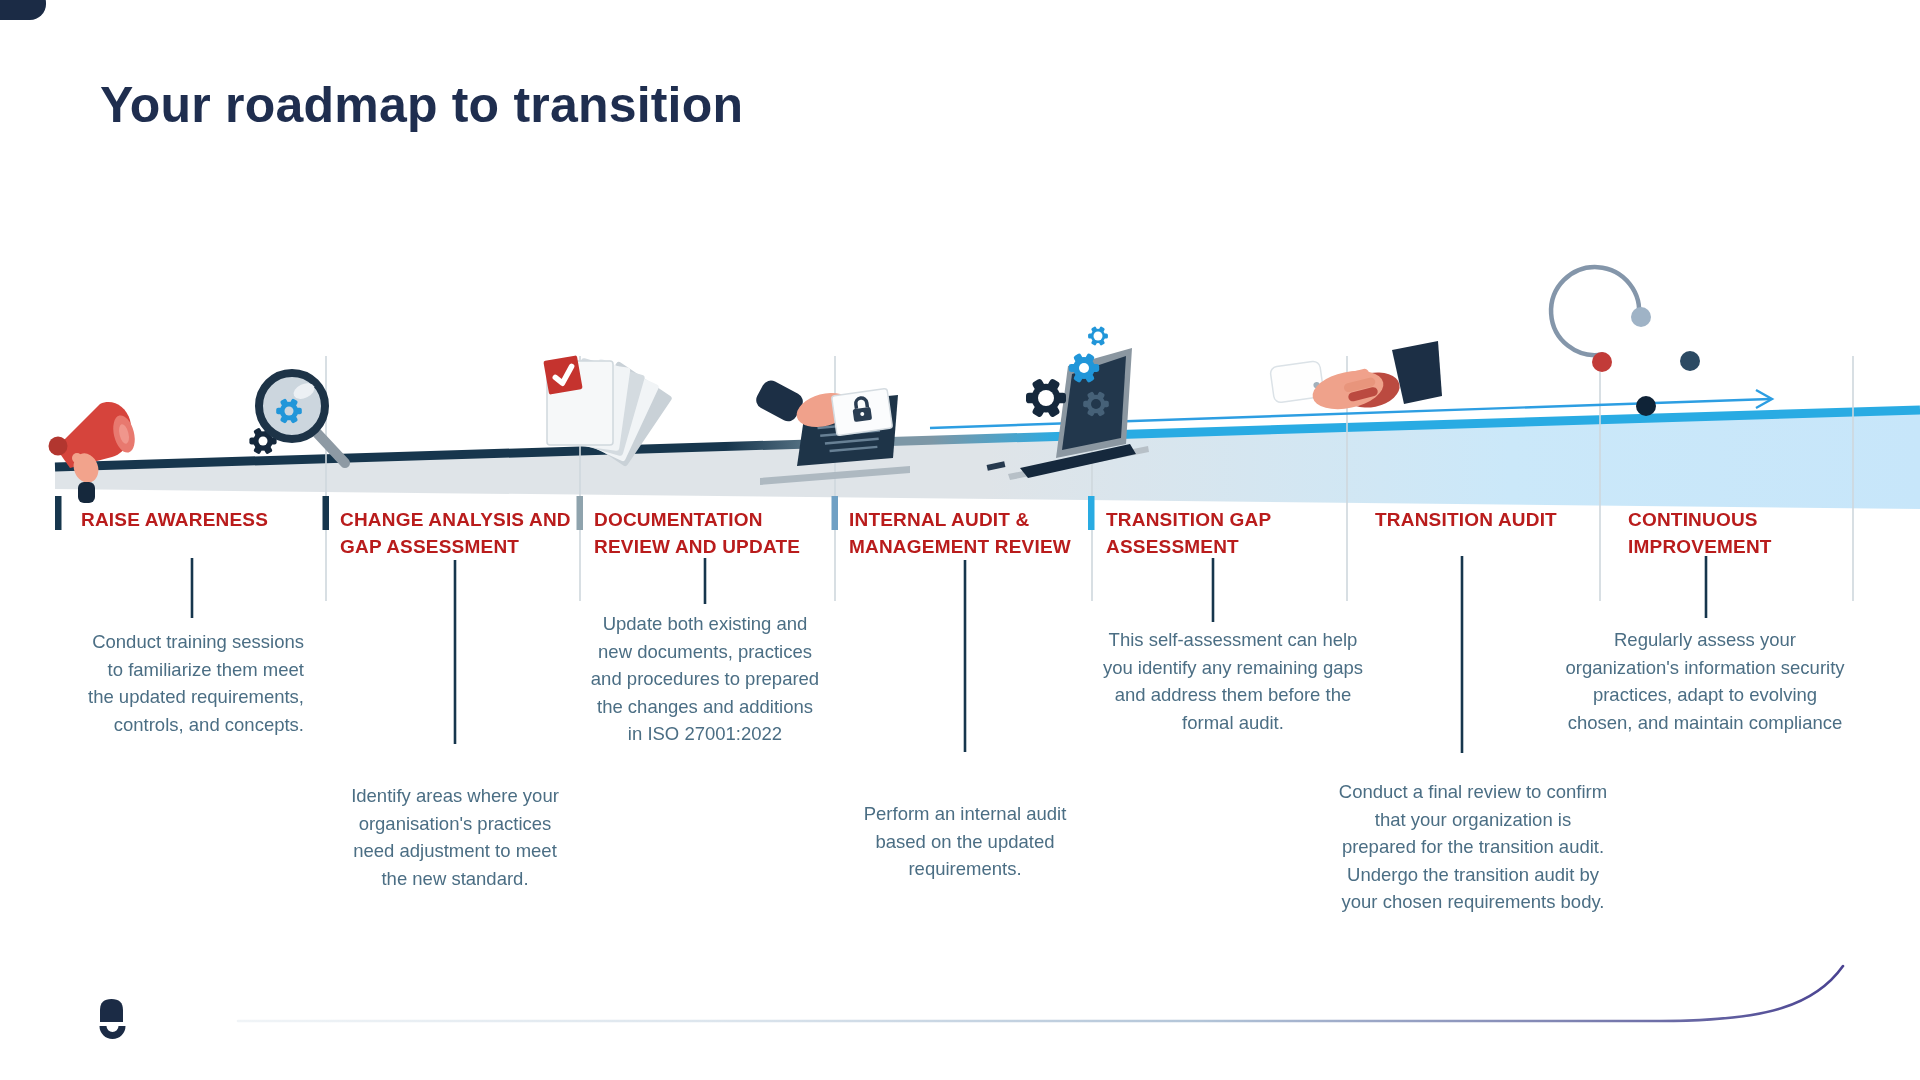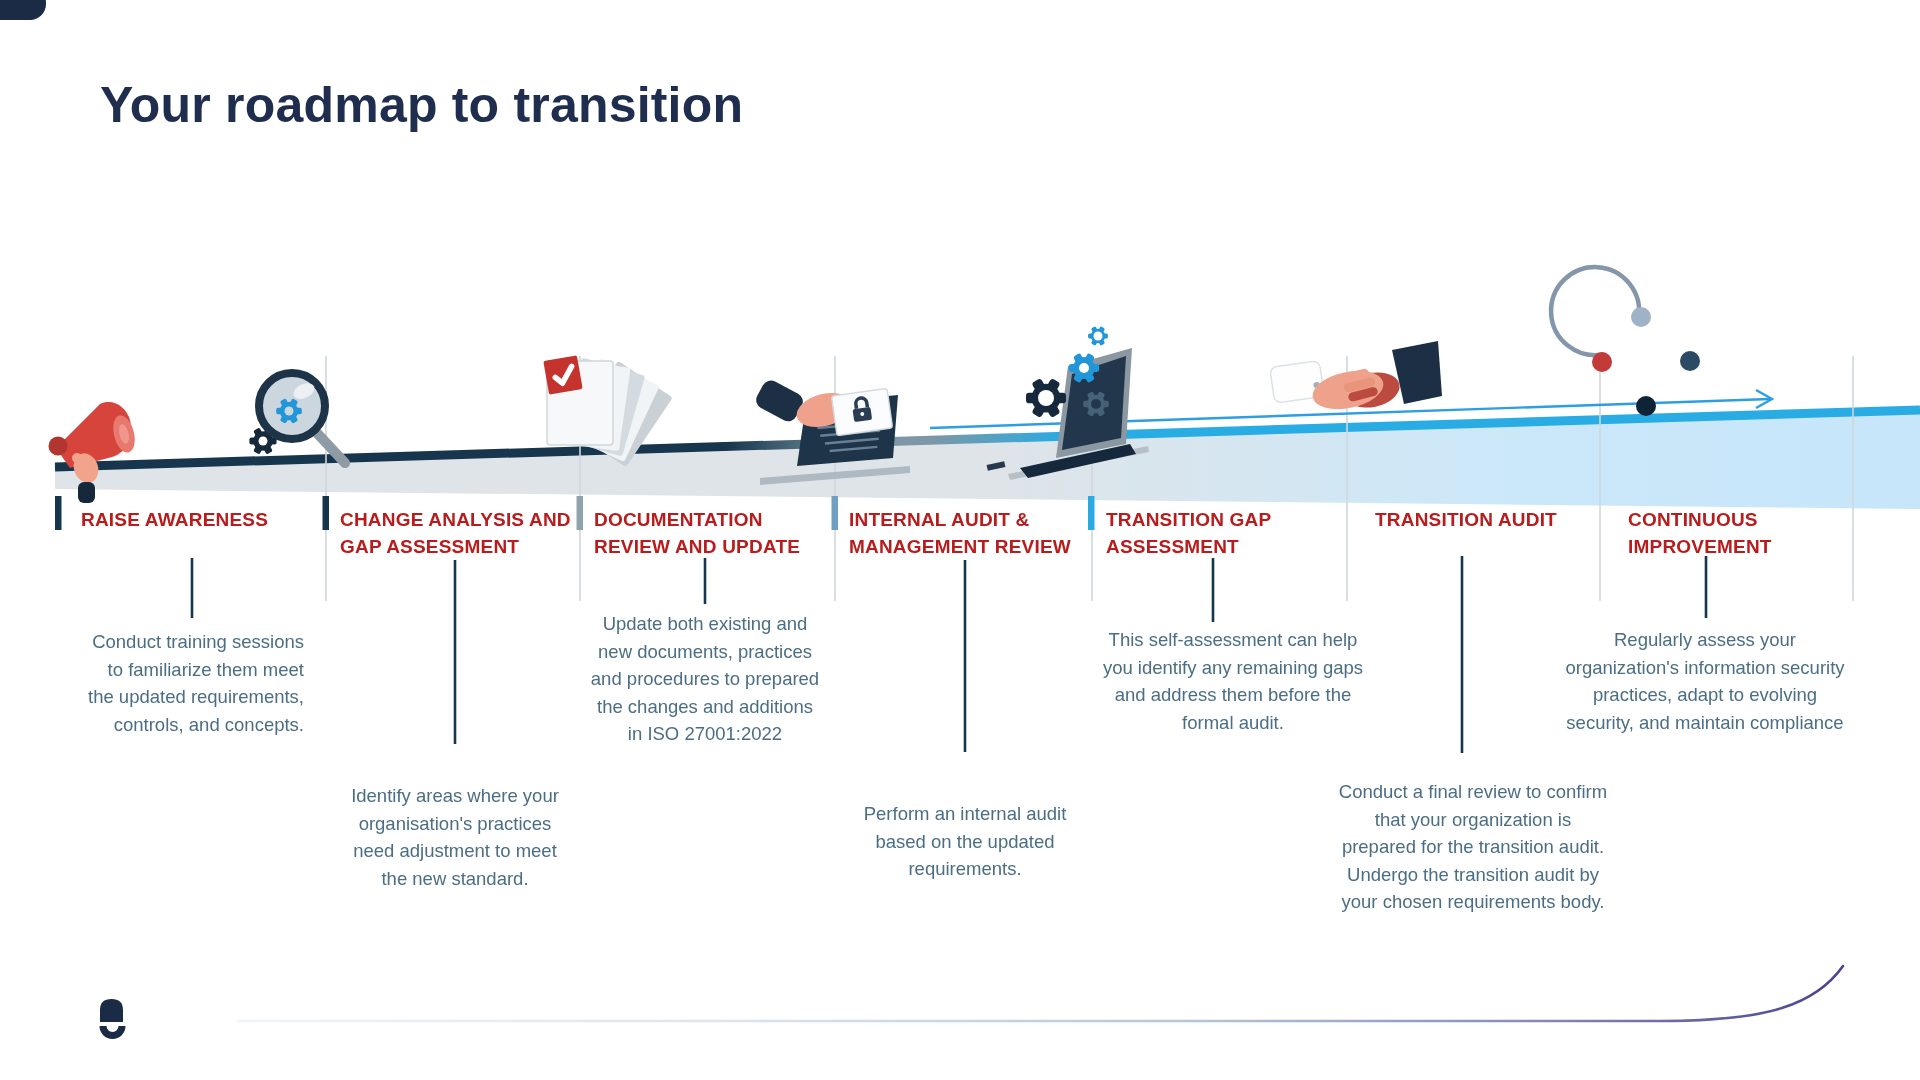--- a/index.html
+++ b/index.html
@@ -220,16 +220,16 @@
   <div class="d" style="left:965px;top:800px;">
     <span>Perform an internal audit</span><br><span>based on the updated</span><br><span>requirements.</span>
   </div>
   <div class="d" style="left:1213px;top:626px;margin-left:20px;">
     <span>This self-assessment can help</span><br><span>you identify any remaining gaps</span><br><span>and address them before the</span><br><span>formal audit.</span>
   </div>
   <div class="d" style="left:1473px;top:778px;">
     <span>Conduct a final review to confirm</span><br><span>that your organization is</span><br><span>prepared for the transition audit.</span><br><span>Undergo the transition audit by</span><br><span>your chosen requirements body.</span>
   </div>
   <div class="d" style="left:1705px;top:626px;">
-    <span>Regularly assess your</span><br><span>organization's information security</span><br><span>practices, adapt to evolving</span><br><span>security, and maintain compliance</span>
+    <span>Regularly assess your</span><br><span>organization's information security</span><br><span>practices, adapt to evolving</span><br><span>chosen, and maintain compliance</span>
   </div>
 
 </div>
 
 </body></html>

